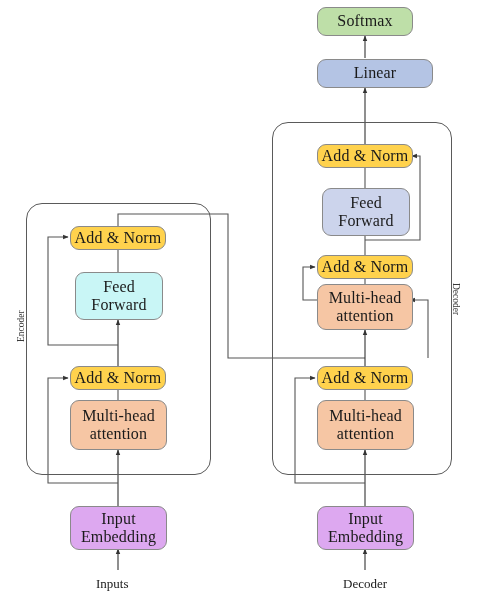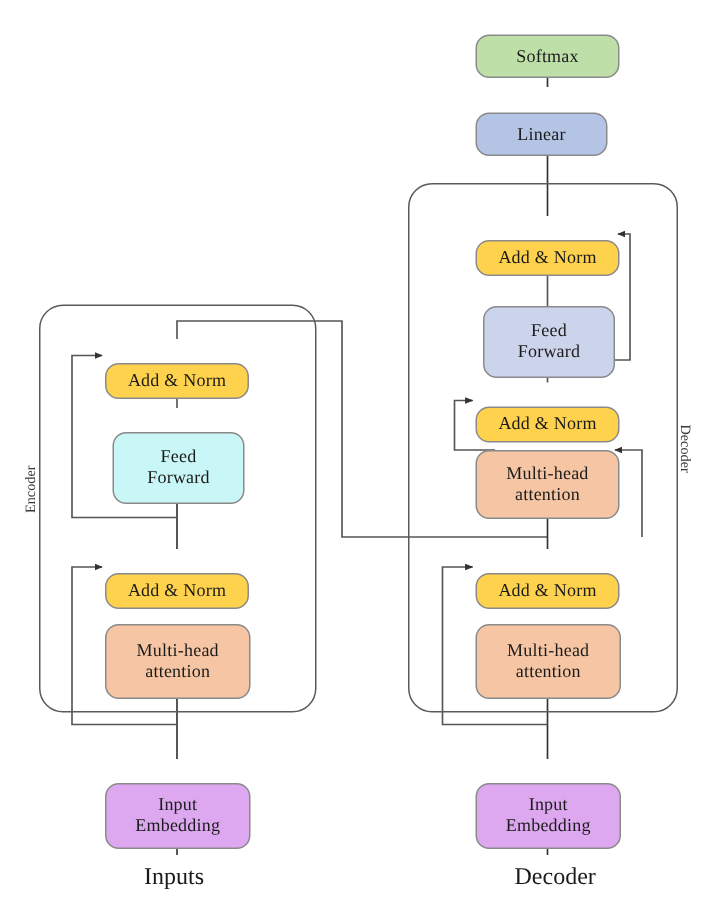--- a/index.html
+++ b/index.html
@@ -31,37 +31,36 @@
     position: absolute;
     box-sizing: border-box;
     border: 1px solid #8a8a8a;
     border-radius: 9px;
     display: flex;
     align-items: center;
     justify-content: center;
     text-align: center;
     line-height: 1.15;
     color: #1a1a1a;
-    font-size: 12px;
+    font-size: 16px;
     letter-spacing: 0.15px;
     z-index: 3;
-    margin-top: 16px;
   }
   .node span { display: block; }
   .grp {
     position: absolute;
     box-sizing: border-box;
     border: 1px solid #5a5a5a;
     border-radius: 16px;
     background: transparent;
     z-index: 1;
   }
   .plainlabel {
     position: absolute;
-    font-size: 16px;
+    font-size: 13px;
     color: #1a1a1a;
     white-space: nowrap;
     z-index: 3;
   }
   .vlabel {
     position: absolute;
     font-size: 9.5px;
     color: #3a3a3a;
     white-space: nowrap;
     z-index: 3;
@@ -128,21 +127,21 @@
 
   <div class="grp" style="left:26px; top:203px; width:185px; height:272px;"></div>
   <div class="grp" style="left:272px; top:122px; width:180px; height:353px;"></div>
 
   <div class="vlabel left" style="left:16px; top:342px;">Encoder</div>
   <div class="vlabel right" style="left:461px; top:283px;">Decoder</div>
 
   <div class="node" style="left:317px; top:7px; width:96px; height:29px; background:#bedfa8;">
     <span>Softmax</span>
   </div>
-  <div class="node" style="left:317px; top:59px; width:88px; height:29px; background:#b4c4e4;">
+  <div class="node" style="left:317px; top:59px; width:116px; height:29px; background:#b4c4e4;">
     <span>Linear</span>
   </div>
 
   <div class="node" style="left:70px; top:226px; width:96px; height:24px; background:#ffd24d;">
     <span>Add &amp; Norm</span>
   </div>
   <div class="node" style="left:75px; top:272px; width:88px; height:48px; background:#c9f6f6; flex-direction:column;">
     <span>Feed</span>
     <span>Forward</span>
   </div>

